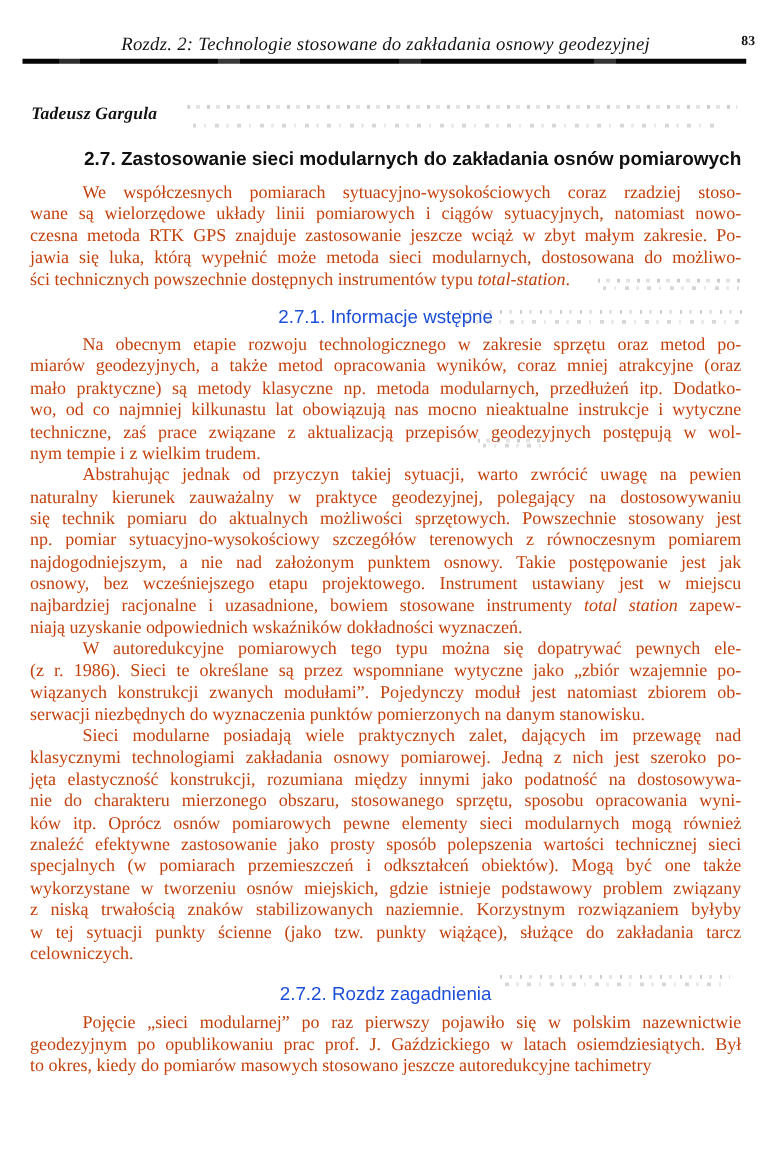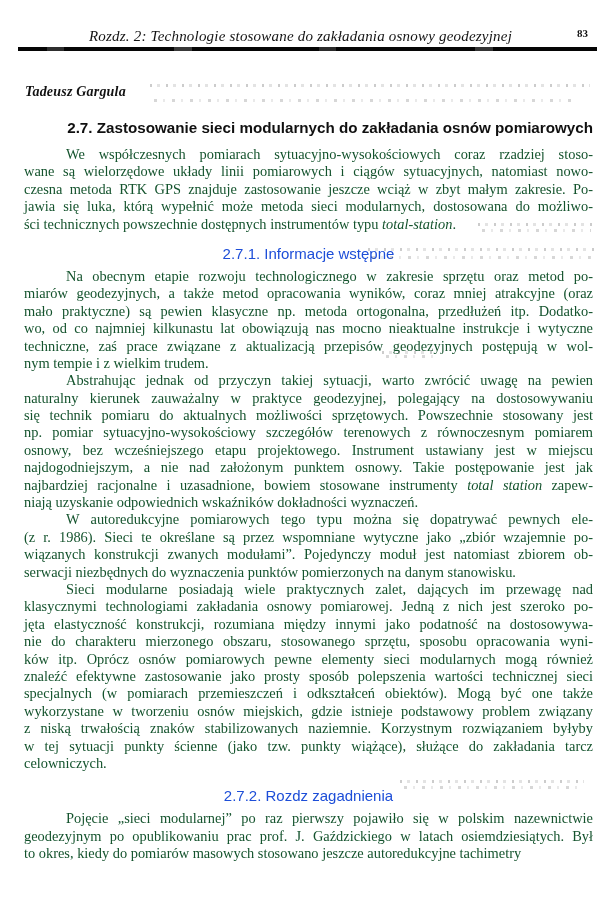--- a/index.html
+++ b/index.html
@@ -8,21 +8,21 @@
     background:#ffffff;
     position:relative;
     overflow:hidden;
     font-family:"Liberation Serif","DejaVu Serif",serif;
     color:#1b1b1b;
   }
   .page { position:absolute; inset:0; }
 
   
   .header-row {
-    position:absolute; top:28px; left:24px; right:20px; height:20px;
+    position:absolute; top:28px; left:24px; right:4px; height:20px;
     font-size:15px; font-style:italic;
   }
   .header-title {
     display:block; text-align:center; padding-left:40px; padding-right:56px;
     letter-spacing:.2px; color:#141414;
   }
   .page-number {
     position:absolute; right:5px; top:-1px;
     font-style:normal; font-weight:bold; font-size:11px; color:#111;
   }
@@ -66,21 +66,21 @@
     font-family:"Liberation Sans","DejaVu Sans",sans-serif;
     font-weight:400; font-size:15px; text-align:center;
     color:#1d4ed8; margin:11px 0 5px 0; height:19px; line-height:19px;
   }
   .heading2-gap { margin-top:14px; }
 
   .para { margin:0; }
   .line {
     line-height:17.4px; height:17.4px; white-space:normal;
     text-align:justify; text-align-last:justify;
-    color:#14532d;
+    color:#c2410c;
   }
   .line.first { text-indent:42px; }
   .line.last  { text-align-last:left; }
   .em { font-style:italic; }
   .strong { font-weight:bold; }
 </style>
 </head>
 <body>
 
 <div class="page">
@@ -101,32 +101,32 @@
         <div class="line first"><span>We współczesnych pomiarach sytuacyjno-wysokościowych coraz rzadziej stoso-</span></div>
         <div class="line"><span>wane są wielorzędowe układy linii pomiarowych i ciągów sytuacyjnych, natomiast nowo-</span></div>
         <div class="line"><span>czesna metoda RTK GPS znajduje zastosowanie jeszcze wciąż w zbyt małym zakresie. Po-</span></div>
         <div class="line"><span>jawia się luka, którą wypełnić może metoda sieci modularnych, dostosowana do możliwo-</span></div>
         <div class="line last"><span>ści technicznych powszechnie dostępnych instrumentów typu </span><span class="em">total-station</span><span>.</span></div>
       </div>
       <div class="heading2">2.7.1. Informacje wstępne</div>
       <div class="para">
         <div class="line first"><span>Na obecnym etapie rozwoju technologicznego w zakresie sprzętu oraz metod po-</span></div>
         <div class="line"><span>miarów geodezyjnych, a także metod opracowania wyników, coraz mniej atrakcyjne (oraz</span></div>
-        <div class="line"><span>mało praktyczne) są pewien klasyczne np. metoda ortogonalna, przedłużeń itp. Dodatko-</span></div>
+        <div class="line"><span>mało praktyczne) są metody klasyczne np. metoda modularnych, przedłużeń itp. Dodatko-</span></div>
         <div class="line"><span>wo, od co najmniej kilkunastu lat obowiązują nas mocno nieaktualne instrukcje i wytyczne</span></div>
         <div class="line"><span>techniczne, zaś prace związane z aktualizacją przepisów geodezyjnych postępują w wol-</span></div>
         <div class="line last"><span>nym tempie i z wielkim trudem.</span></div>
       </div>
       <div class="para">
         <div class="line first"><span>Abstrahując jednak od przyczyn takiej sytuacji, warto zwrócić uwagę na pewien</span></div>
         <div class="line"><span>naturalny kierunek zauważalny w praktyce geodezyjnej, polegający na dostosowywaniu</span></div>
         <div class="line"><span>się technik pomiaru do aktualnych możliwości sprzętowych. Powszechnie stosowany jest</span></div>
         <div class="line"><span>np. pomiar sytuacyjno-wysokościowy szczegółów terenowych z równoczesnym pomiarem</span></div>
+        <div class="line"><span>najdogodniejszym, a nie nad założonym punktem osnowy. Takie postępowanie jest jak</span></div>
         <div class="line"><span>osnowy, bez wcześniejszego etapu projektowego. Instrument ustawiany jest w miejscu</span></div>
-        <div class="line"><span>najdogodniejszym, a nie nad założonym punktem osnowy. Takie postępowanie jest jak</span></div>
         <div class="line"><span>najbardziej racjonalne i uzasadnione, bowiem stosowane instrumenty </span><span class="em">total station</span><span> zapew-</span></div>
         <div class="line last"><span>niają uzyskanie odpowiednich wskaźników dokładności wyznaczeń.</span></div>
       </div>
       <div class="para">
         <div class="line first"><span>W autoredukcyjne pomiarowych tego typu można się dopatrywać pewnych ele-</span></div>
         <div class="line"><span>(z r. 1986). Sieci te określane są przez wspomniane wytyczne jako „zbiór wzajemnie po-</span></div>
         <div class="line"><span>wiązanych konstrukcji zwanych modułami”. Pojedynczy moduł jest natomiast zbiorem ob-</span></div>
         <div class="line last"><span>serwacji niezbędnych do wyznaczenia punktów pomierzonych na danym stanowisku.</span></div>
       </div>
       <div class="para">

